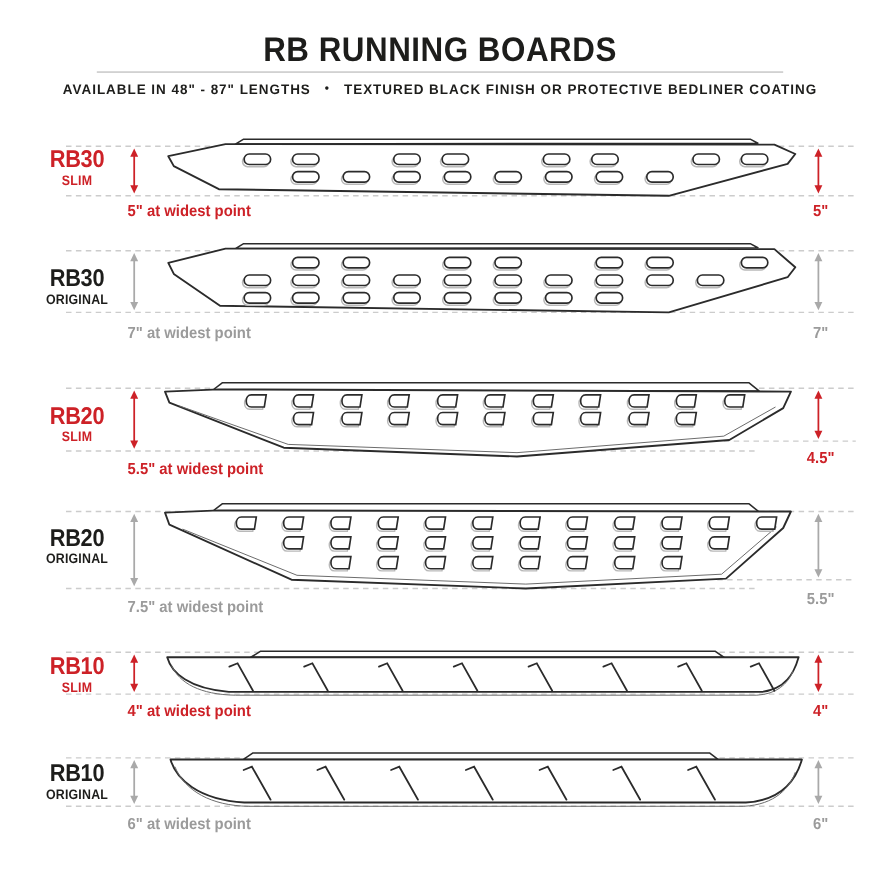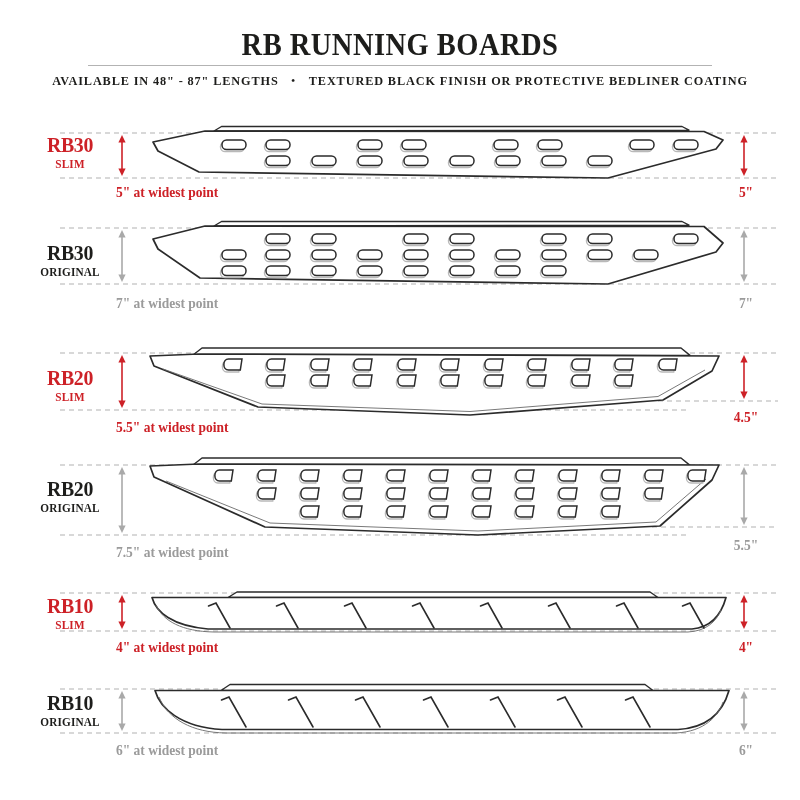--- a/index.html
+++ b/index.html
@@ -1,17 +1,17 @@
 <!DOCTYPE html>
 <html><head>
 <meta charset="utf-8">
 <style>
   html,body{margin:0;padding:0;background:#fff;}
   #stage{position:relative;width:800px;height:800px;background:#fff;overflow:hidden;
-         font-family:Liberation Serif, serif;color:#1d1d1b;}
+         font-family:Liberation Sans, sans-serif;color:#1d1d1b;}
   .abs{position:absolute;}
   #page-title{top:27px;left:0;width:800px;text-align:center;font-size:31px;font-weight:700;
               letter-spacing:.5px;transform:scaleX(.92);transform-origin:center;white-space:nowrap;}
   #divider{top:65px;left:88px;width:624px;height:1px;background:#b3b3b3;}
   #subtitle{top:74px;left:0;width:800px;text-align:center;font-size:12.5px;font-weight:700;
             letter-spacing:.9px;white-space:nowrap;transform:scaleX(.98);transform-origin:center;}
   #subtitle .sep{display:inline-block;margin:0 13px;font-size:11px;vertical-align:1px;}
   #diagram{top:0;left:0;}
   .series-label{left:20px;width:100px;text-align:center;line-height:1;transform:scaleX(.9);transform-origin:center;}
   .series-label .series{font-size:22px;font-weight:700;letter-spacing:-.3px;}

